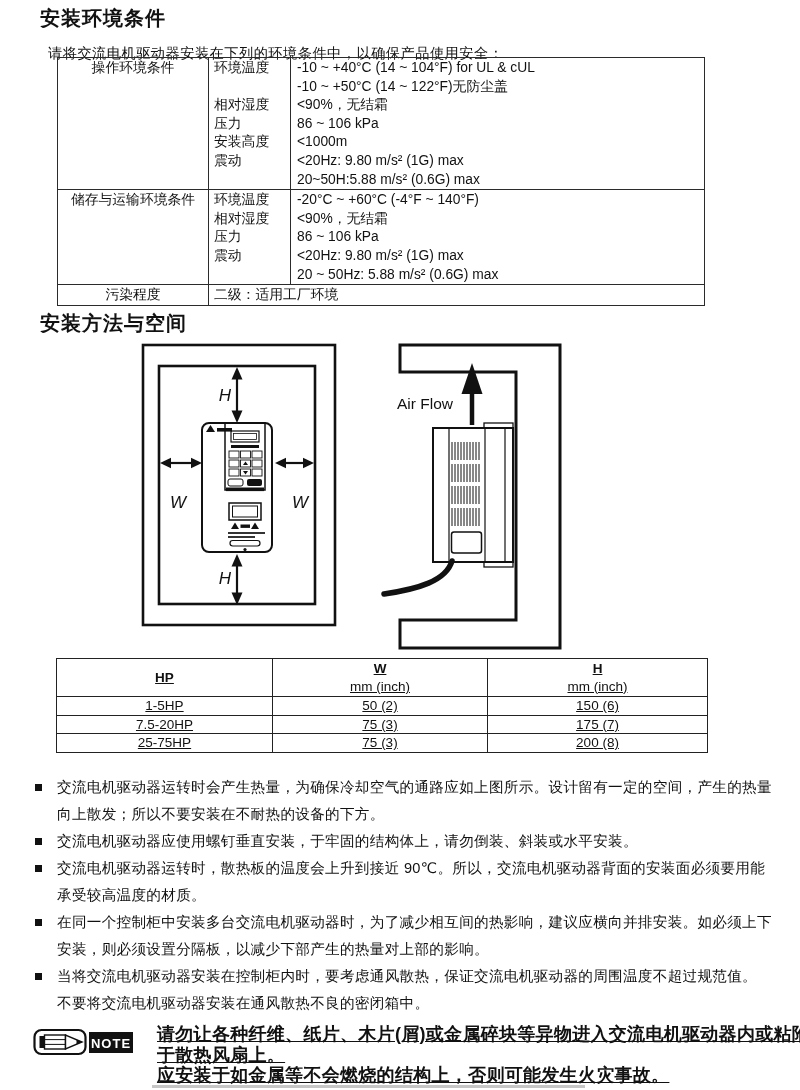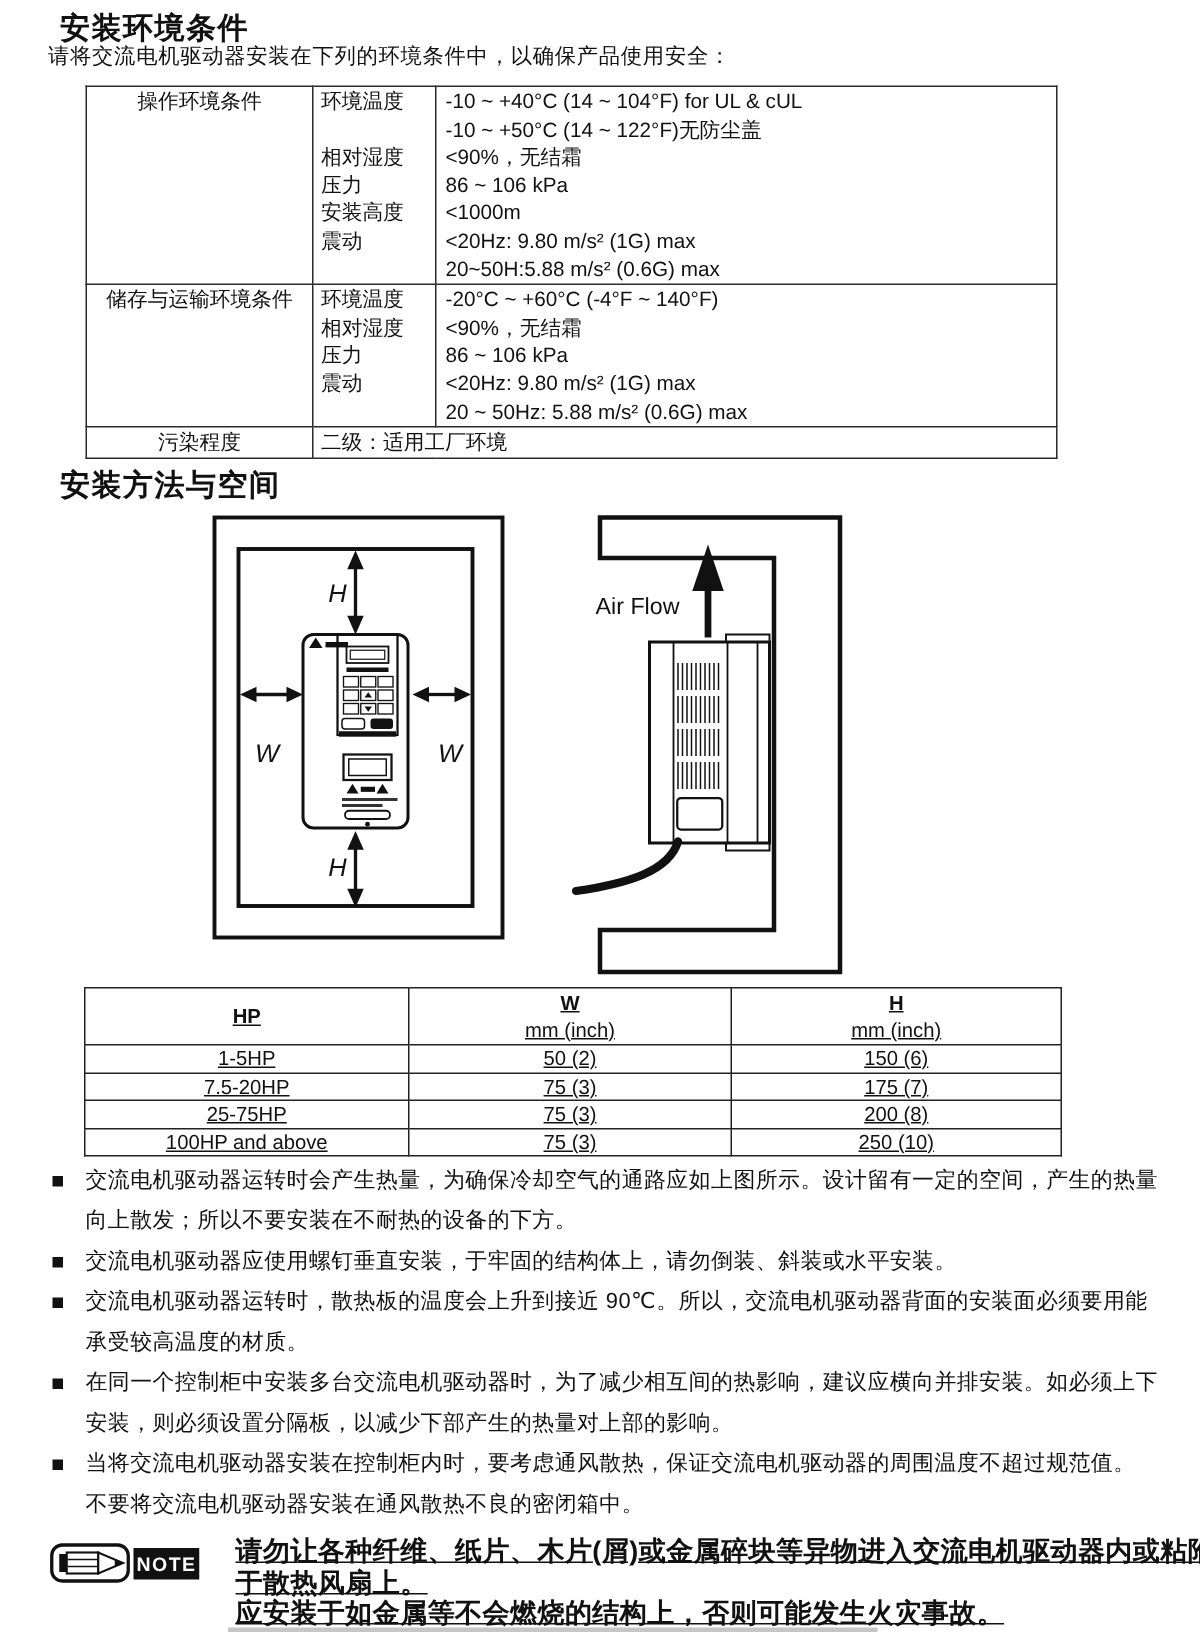--- a/index.html
+++ b/index.html
@@ -1,21 +1,21 @@
 <!DOCTYPE html>
 <html><head>
 <meta charset="utf-8">
 <style>
   html,body{margin:0;padding:0;background:#fff;}
   .page{position:relative;width:800px;height:1090px;background:#fff;overflow:hidden;
         font-family:"Liberation Sans","DejaVu Sans",sans-serif;color:#111;}
   .h-title{position:absolute;margin:0;font-size:20px;font-weight:bold;letter-spacing:1px;}
   #title-env{left:40px;top:5px;}
   #title-install{left:40px;top:310px;}
-  .intro{position:absolute;left:32px;top:28px;margin:0;font-size:14.2px;letter-spacing:.5px;}
+  .intro{position:absolute;left:32px;top:28px;margin:16px;font-size:14.2px;letter-spacing:.5px;}
 
   table{border-collapse:collapse;position:absolute;table-layout:fixed;}
   .env-table{left:57px;top:57px;width:633px;font-size:13.8px;}
   .env-table td{border:1.6px solid #2b2b2b;vertical-align:top;padding:1px 0 0 0;}
   .env-table .c1{width:150px;text-align:center;}
   .env-table .c2{width:76px;padding-left:5px;}
   .env-table .c3{width:407px;padding-left:6px;}
   .env-table .r1 td{height:130px;}
   .env-table .r2 td{height:91px;}
   .env-table .r3 td{height:20px;vertical-align:middle;padding-top:0;}
@@ -214,25 +214,20 @@
     <tr class="drow">
       <td>7.5-20HP</td>
       <td>75 (3)</td>
       <td>175 (7)</td>
     </tr>
     <tr class="drow">
       <td>25-75HP</td>
       <td>75 (3)</td>
       <td>200 (8)</td>
     </tr>
-    <tr class="drow">
-      <td>100HP and above</td>
-      <td>75 (3)</td>
-      <td>250 (10)</td>
-    </tr>
   </tbody>
     </table>
 
   <ul class="bullets">
     <li>
         <span class="sq"></span>
         <span class="btxt">交流电机驱动器运转时会产生热量，为确保冷却空气的通路应如上图所示。设计留有一定的空间，产生的热量向上散发；所以不要安装在不耐热的设备的下方。</span>
       </li>
     <li>
         <span class="sq"></span>

